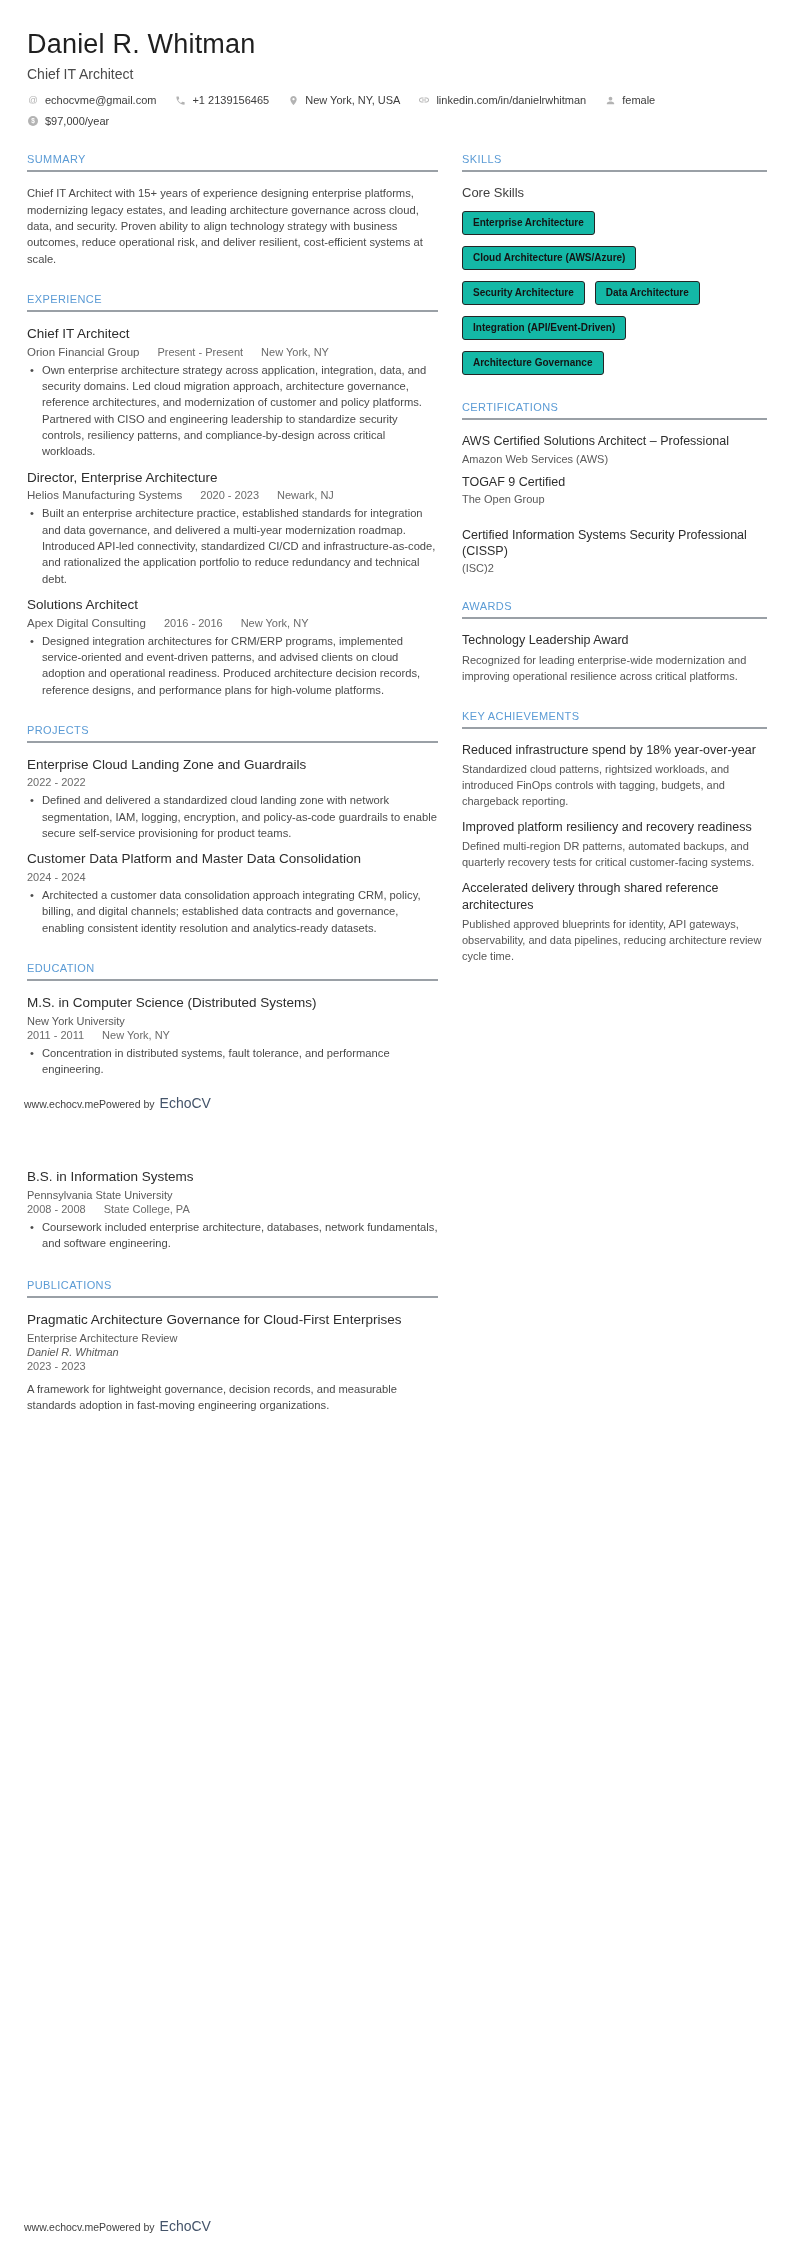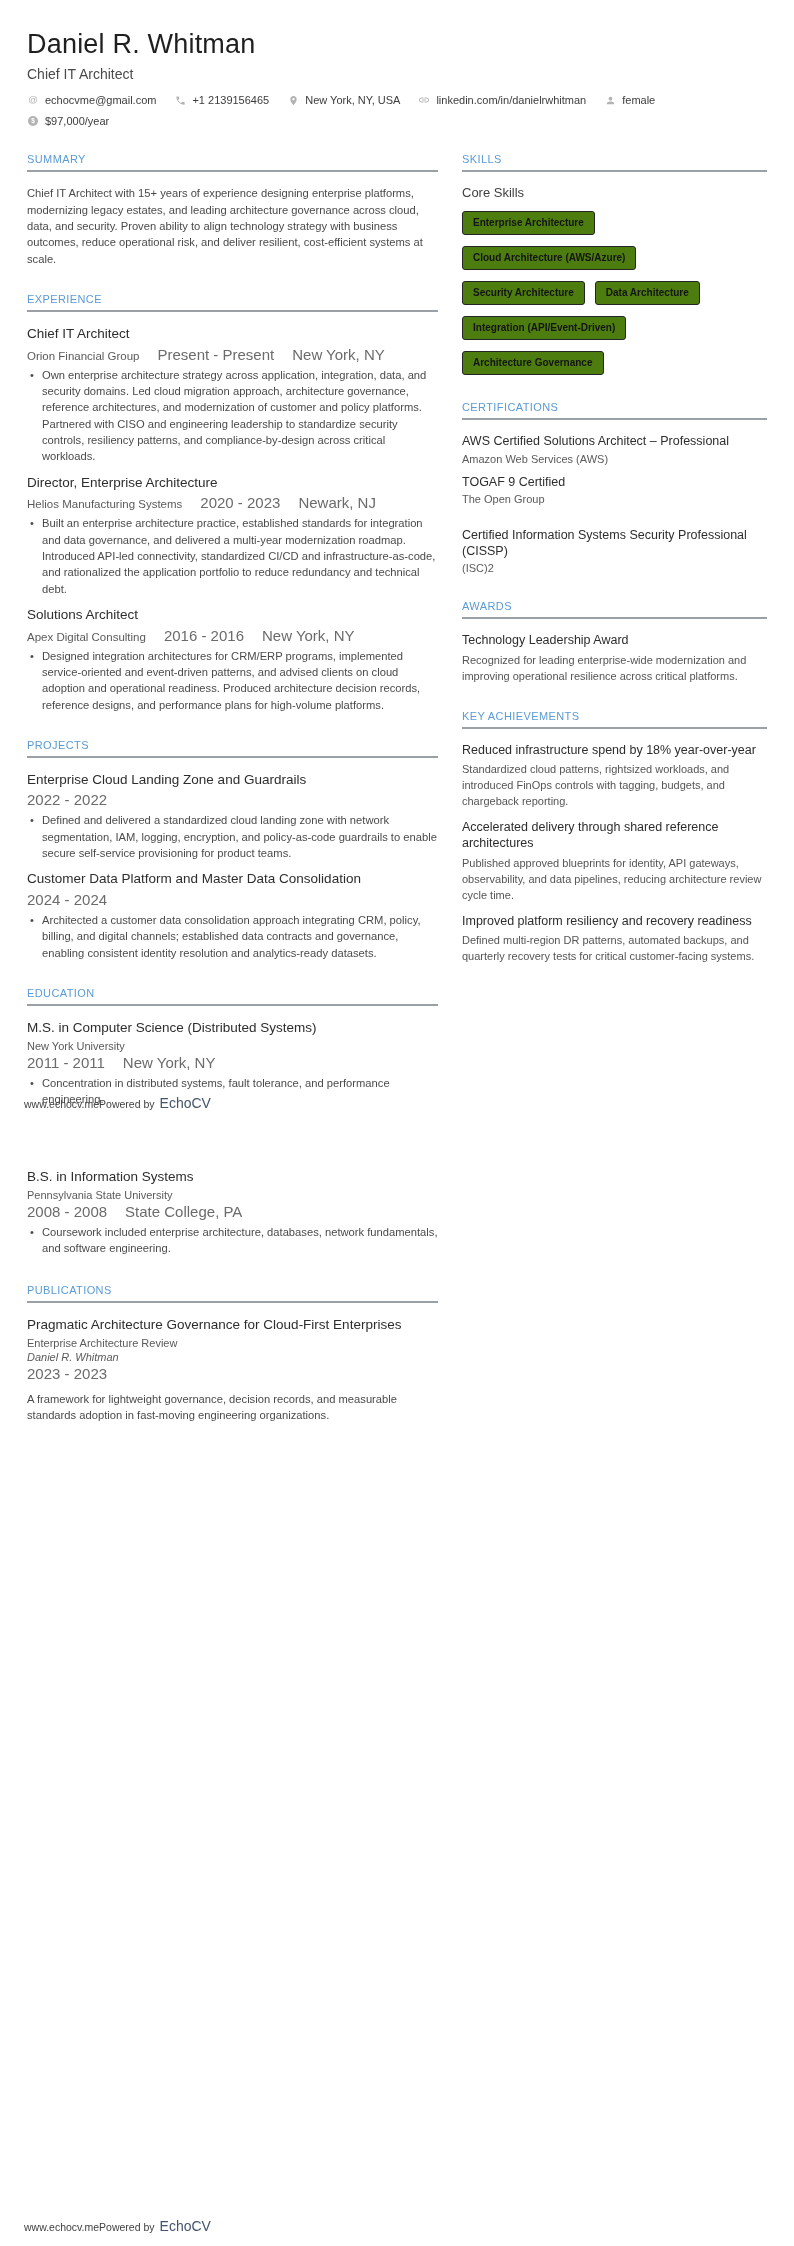--- a/index.html
+++ b/index.html
@@ -24,32 +24,32 @@
   
   .section { margin-top:26px; }
   .sec-head { font-size:11px; letter-spacing:.4px; color:#5b9bd5; font-weight:400; }
   .sec-rule { height:2px; background:#9aa0a6; margin-top:5px; margin-bottom:13px; }
 
   .item { margin-bottom:9px; }
   .item-title { font-size:13.5px; color:#2d2d2d; line-height:1.3; margin-bottom:3px; }
   .r-title { font-size:12.5px; color:#2d2d2d; line-height:1.3; margin-bottom:3px; }
   .item-meta { display:flex; flex-wrap:wrap; align-items:baseline; gap:2px 18px; margin-bottom:4px; }
   .meta-company { font-size:11.5px; color:#5a5a5a; }
-  .meta-dates, .meta-loc { font-size:15px; color:#6b6b6b; }
+  .meta-dates, .meta-loc { font-size:11px; color:#6b6b6b; }
   .sub-line { font-size:11px; color:#5a5a5a; margin-bottom:2px; }
   .sub-italic { font-size:11px; color:#5a5a5a; font-style:italic; margin-bottom:2px; }
   .bullet { position:relative; padding-left:15px; font-size:11.2px; color:#4a4a4a; line-height:1.46; }
   .bullet::before { content:"\2022"; position:absolute; left:3px; color:#4a4a4a; }
   .body-text { font-size:11.2px; color:#4a4a4a; line-height:1.46; }
   .desc { font-size:11px; color:#555555; line-height:1.46; margin-bottom:10px; margin-top:2px; }
 
   
   .skills-group { font-size:13px; color:#3f3f3f; margin-bottom:11px; }
   .tags { display:flex; flex-wrap:wrap; gap:11px 10px; }
-  .tag { border:1px solid #252525; border-radius:3px; padding:6px 10px; font-size:10px; font-weight:bold; color:#141414; line-height:1; background:#4d7c0f; }
+  .tag { border:1px solid #252525; border-radius:3px; padding:6px 10px; font-size:10px; font-weight:bold; color:#141414; line-height:1; background:#14b8a6; }
 
   
   .page-footer { position:absolute; left:24px; right:27px; bottom:12px; display:flex; justify-content:flex-start; align-items:baseline; }
   .footer-site { font-size:10.5px; color:#3f3f3f; }
   .footer-powered { font-size:10.5px; color:#3f3f3f; }
   .footer-brand { font-size:14px; color:#44546a; margin-left:5px; }
 
   .page-2 { padding-top:45px; }
   .pub-desc { font-size:11.2px; color:#4a4a4a; line-height:1.46; margin-top:9px; }
 </style>
@@ -247,26 +247,26 @@
 
         <div class="section">
           <div class="sec-head">KEY ACHIEVEMENTS</div>
           <div class="sec-rule"></div>
 
           <div>
             <div class="r-title">Reduced infrastructure spend by 18% year-over-year</div>
             <div class="desc">Standardized cloud patterns, rightsized workloads, and introduced FinOps controls with tagging, budgets, and chargeback reporting.</div>
           </div>
           <div>
+            <div class="r-title">Improved platform resiliency and recovery readiness</div>
+            <div class="desc">Defined multi-region DR patterns, automated backups, and quarterly recovery tests for critical customer-facing systems.</div>
+          </div>
+          <div>
             <div class="r-title">Accelerated delivery through shared reference architectures</div>
             <div class="desc">Published approved blueprints for identity, API gateways, observability, and data pipelines, reducing architecture review cycle time.</div>
-          </div>
-          <div>
-            <div class="r-title">Improved platform resiliency and recovery readiness</div>
-            <div class="desc">Defined multi-region DR patterns, automated backups, and quarterly recovery tests for critical customer-facing systems.</div>
           </div>
         </div>
 
       </div>
     </div>
 
     <div class="page-footer">
       <span class="footer-site">www.echocv.me</span>
       <span class="footer-powered">
         <span>Powered by</span><span class="footer-brand">EchoCV</span>

